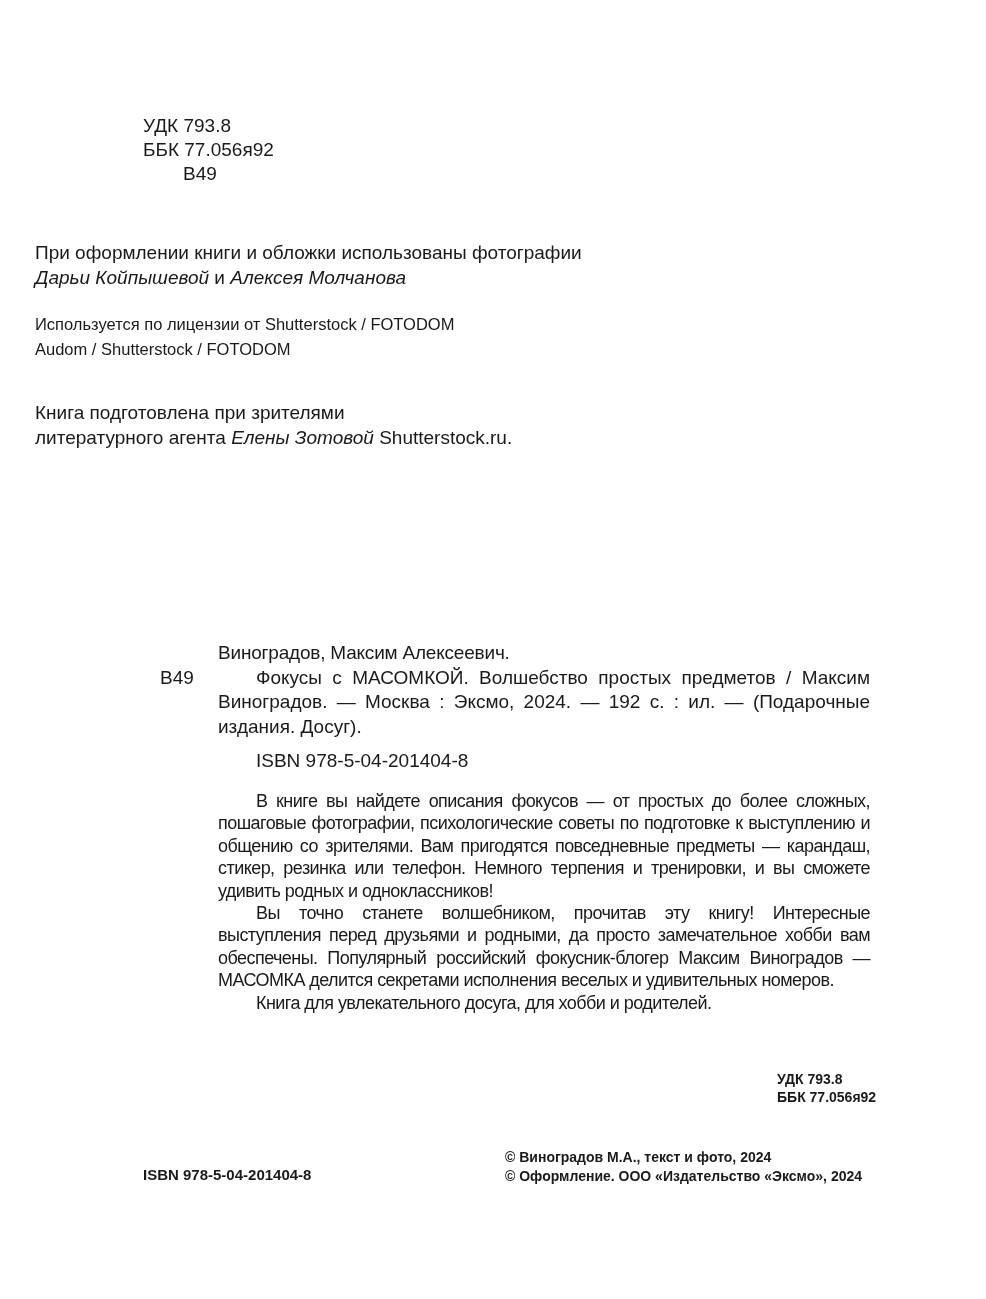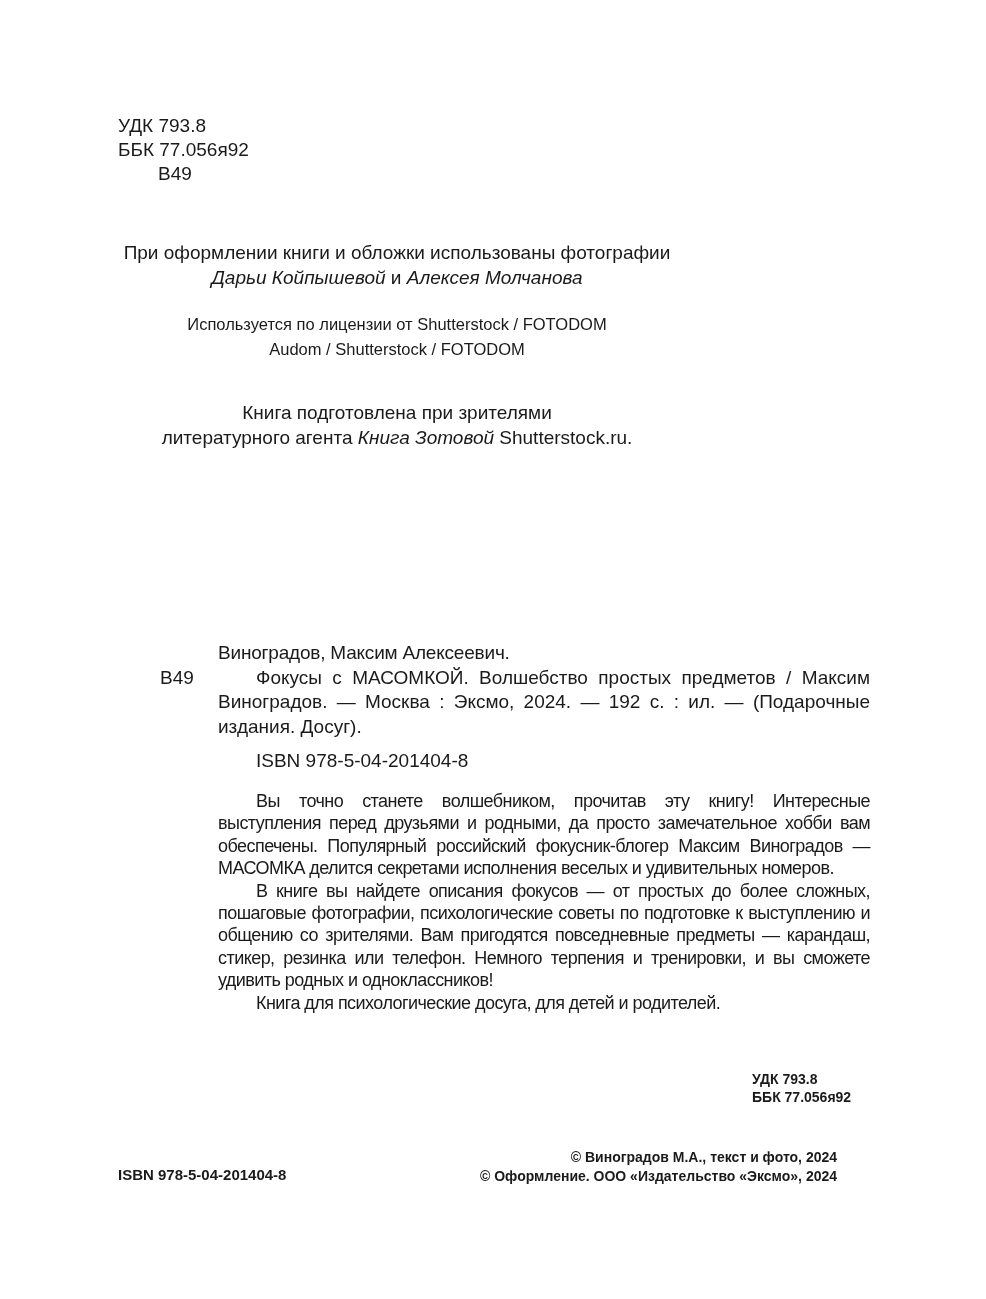--- a/index.html
+++ b/index.html
@@ -9,28 +9,28 @@
     }
     body {
       width: 986px;
       height: 1299px;
       position: relative;
       color: #1a1a1a;
       font-family: "Liberation Sans", sans-serif;
       overflow: hidden;
     }
     .abs { position: absolute; }
-    .line { white-space: nowrap; }
+    .line { white-space: nowrap; margin-left: 25px; }
 
     
     #top-class { left: 118px; top: 114px; font-size: 19px; line-height: 24px; }
     #top-class .indent { padding-left: 40px; }
 
     
-    .center-block { left: 2px; width: 790px; text-align: center; }
+    .center-block { left: 10px; width: 790px; text-align: left; }
     #photo-credit { top: 240px; font-size: 19px; line-height: 25px; }
     #collage-credit { top: 312px; font-size: 16.5px; line-height: 25px; }
     #agent-credit { top: 400px; font-size: 19px; line-height: 25px; }
     .it { font-style: italic; }
 
     
     #record {
       left: 218px;
       top: 641px;
       width: 652px;
@@ -75,21 +75,20 @@
       top: 1166px;
       font-size: 15px;
       font-weight: bold;
     }
     #copyrights {
       left: 480px;
       top: 1148px;
       font-size: 14px;
       line-height: 19px;
       font-weight: bold;
-      text-align: right;
     }
   </style>
 </head>
 <body>
 
 <div id="top-class" class="abs">
   <div class="line">УДК 793.8</div>
   <div class="line">ББК 77.056я92</div>
   <div class="line indent">В49</div>
 </div>
@@ -99,34 +98,34 @@
   <div class="line"><span class="it">Дарьи Койпышевой</span><span> и </span><span class="it">Алексея Молчанова</span></div>
 </div>
 
 <div id="collage-credit" class="abs center-block">
   <div class="line">Используется по лицензии от Shutterstock / FOTODOM</div>
   <div class="line">Audom / Shutterstock / FOTODOM</div>
 </div>
 
 <div id="agent-credit" class="abs center-block">
   <div class="line">Книга подготовлена при зрителями</div>
-  <div class="line"><span>литературного агента </span><span class="it">Книга Зотовой</span><span> Shutterstock.ru.</span></div>
+  <div class="line"><span>литературного агента </span><span class="it">Елены Зотовой</span><span> Shutterstock.ru.</span></div>
 </div>
 
 <div id="record" class="abs">
   <div id="record-author">Виноградов, Максим Алексеевич.</div>
   <div id="record-code">В49</div>
   <div id="record-title">Фокусы с МАСОМКОЙ. Волшебство простых предметов / Максим Виноградов. — Москва : Эксмо, 2024. — 192 с. : ил. — (Подарочные издания. Досуг).</div>
   <div id="record-isbn">ISBN 978-5-04-201404-8</div>
 </div>
 
 <div id="annotation" class="abs">
+  <p>В книге вы найдете описания фокусов — от простых до более сложных, пошаговые фотографии, психологические советы по под­готовке к выступлению и общению со зрителями. Вам пригодятся повседневные предметы — карандаш, стикер, резинка или телефон. Немного терпения и тренировки, и вы сможете удивить родных и од­ноклассников!</p>
   <p>Вы точно станете волшебником, прочитав эту книгу! Интересные выступления перед друзьями и родными, да просто замечательное хобби вам обеспечены. Популярный российский фокусник-блогер Максим Виноградов — МАСОМКА делится секретами исполнения ве­селых и удивительных номеров.</p>
-  <p>В книге вы найдете описания фокусов — от простых до более сложных, пошаговые фотографии, психологические советы по под­готовке к выступлению и общению со зрителями. Вам пригодятся повседневные предметы — карандаш, стикер, резинка или телефон. Немного терпения и тренировки, и вы сможете удивить родных и од­ноклассников!</p>
-  <p>Книга для психологические досуга, для детей и родителей.</p>
+  <p>Книга для увлекательного досуга, для хобби и родителей.</p>
 </div>
 
 <div id="bottom-class" class="abs">
   <div class="line">УДК 793.8</div>
   <div class="line">ББК 77.056я92</div>
 </div>
 
 <div id="bottom-isbn" class="abs line">ISBN 978-5-04-201404-8</div>
 
 <div id="copyrights" class="abs">

